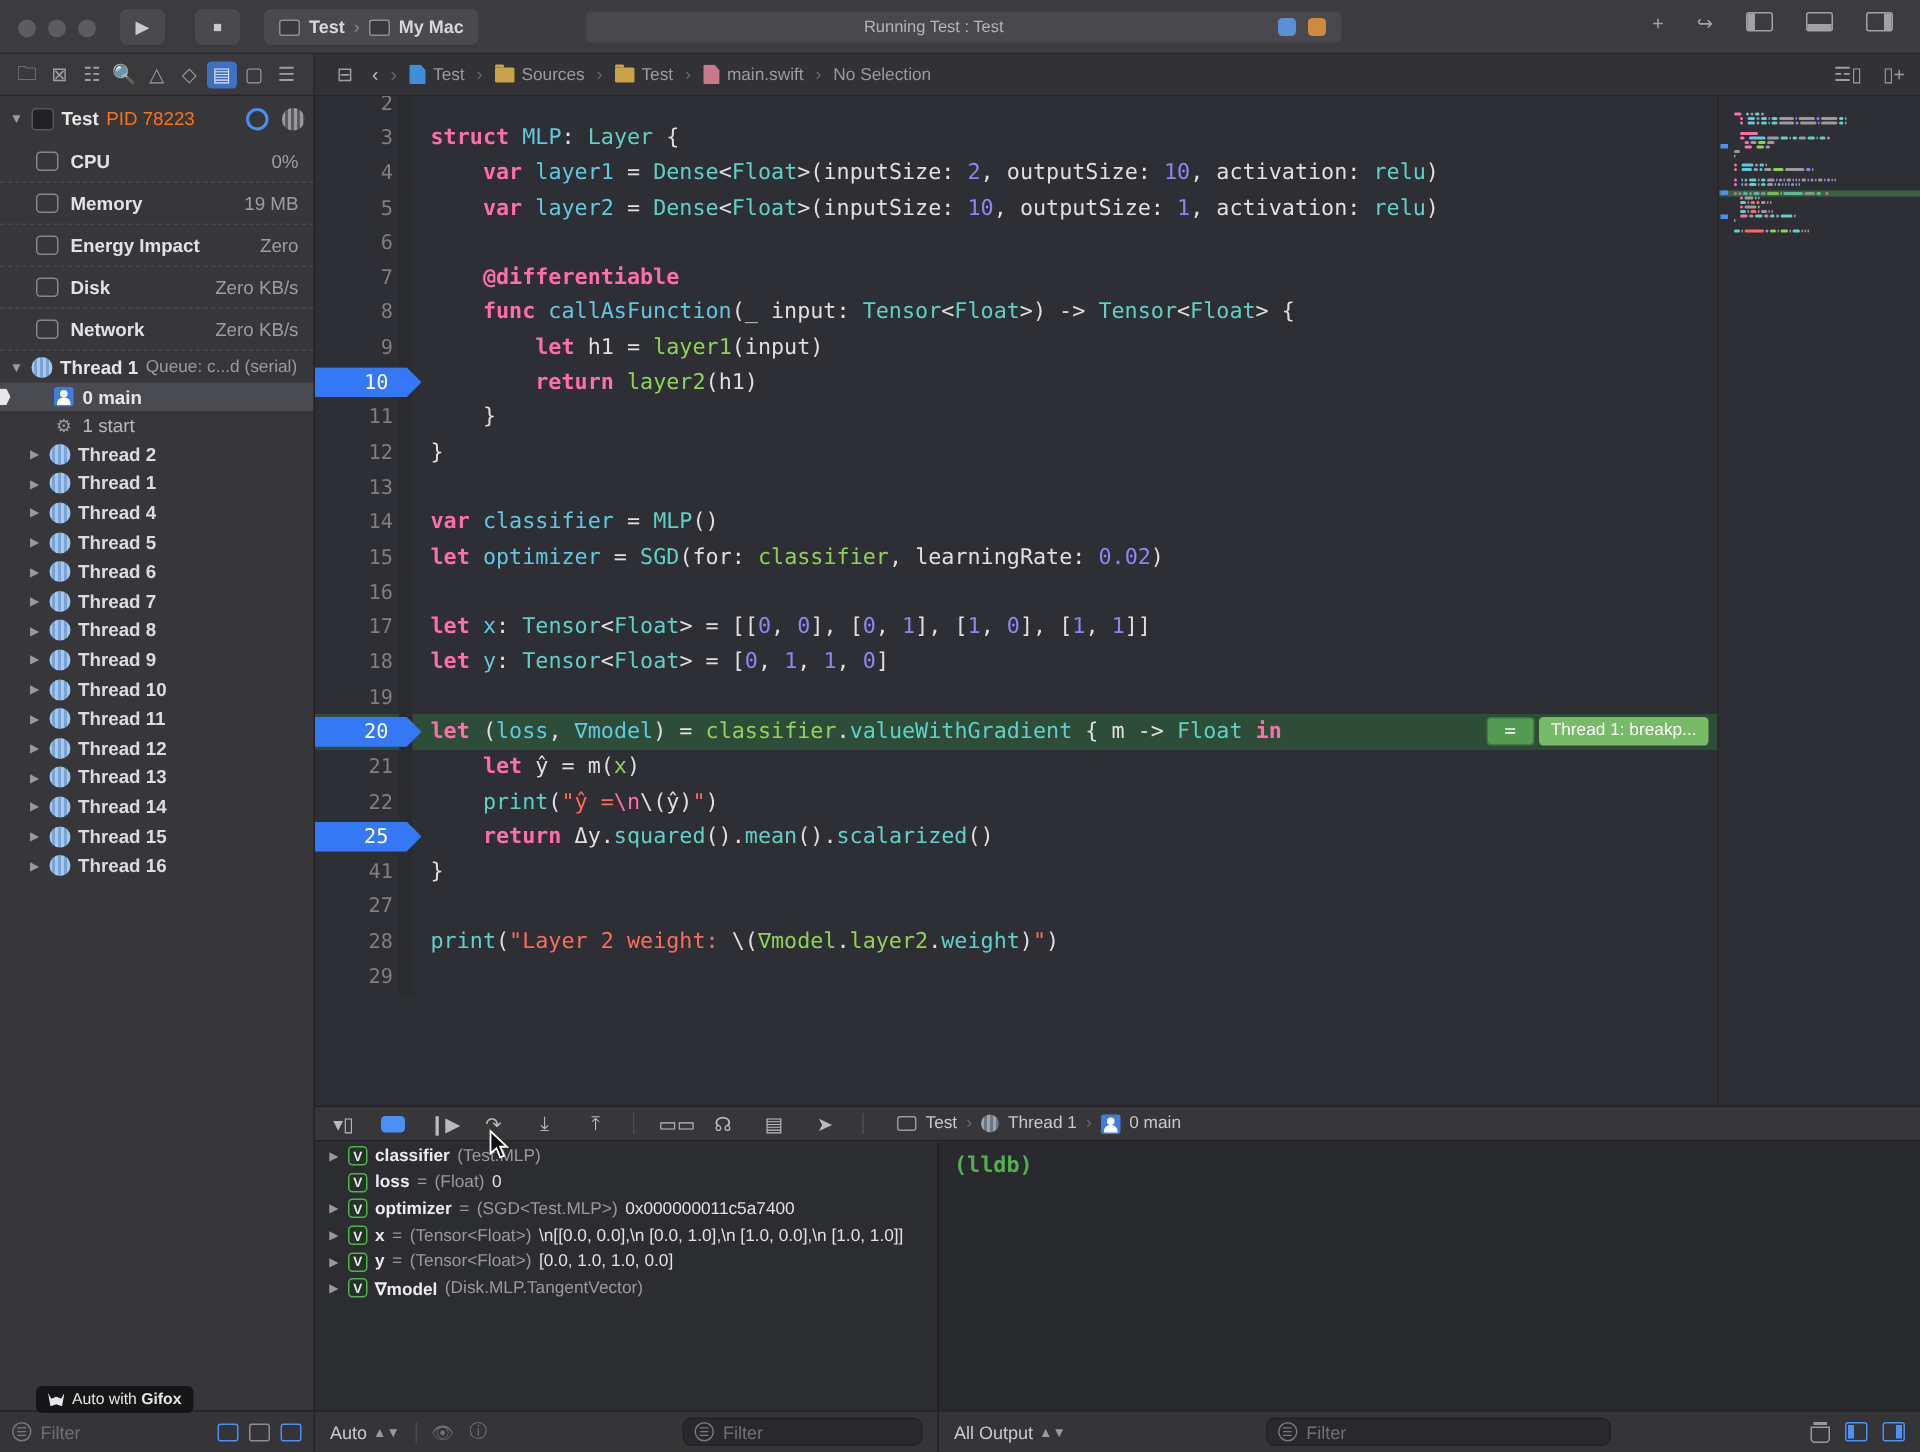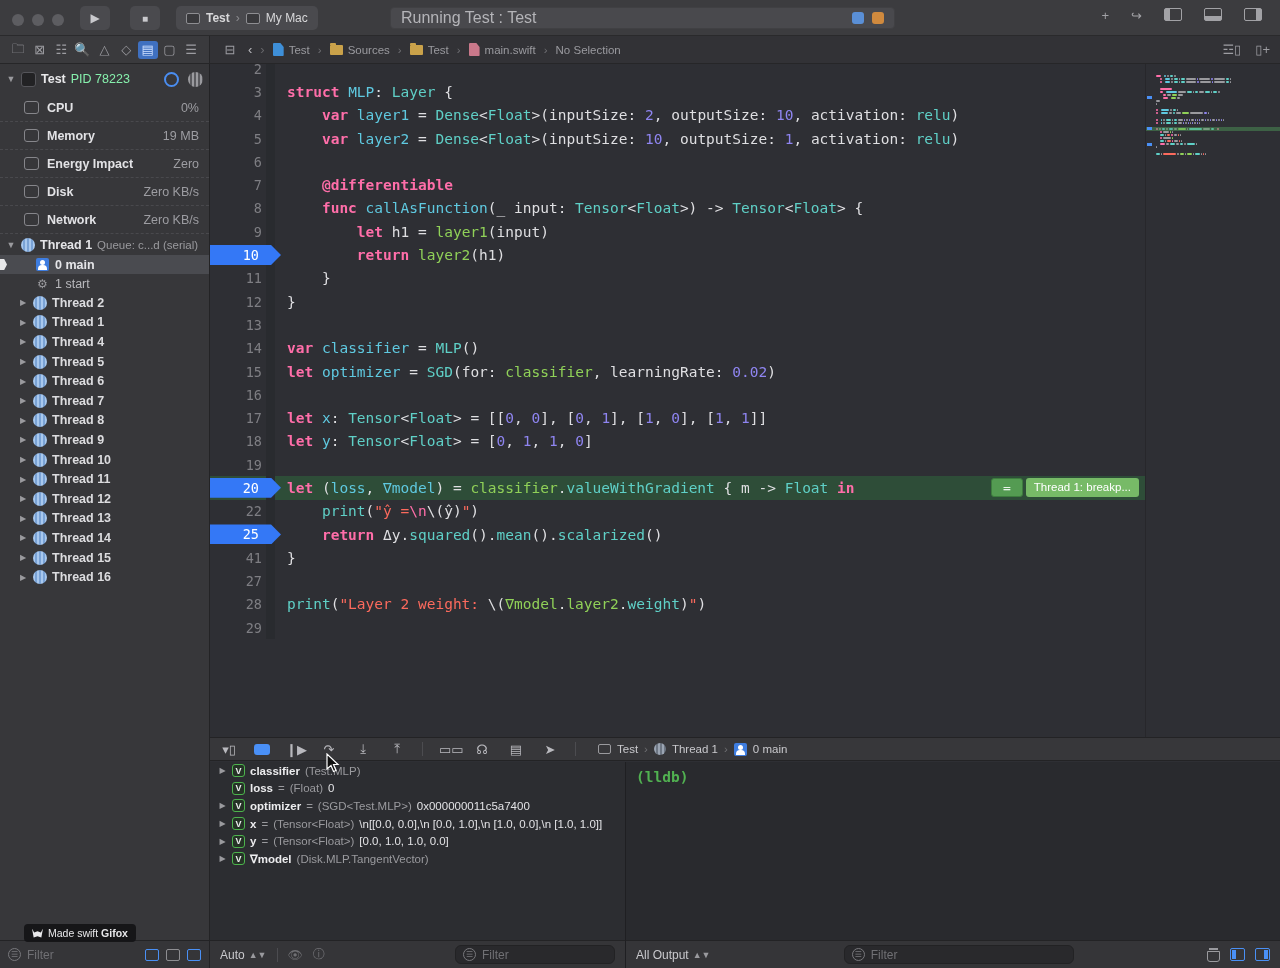--- a/index.html
+++ b/index.html
@@ -9,21 +9,21 @@
   #stage { position:relative; width:1280px; height:968px; background:#2e2f34; }
 
   
   #titlebar { left:0; top:0; width:1280px; height:36px; background:#3c3c3f; border-bottom:1px solid #2a2a2c; }
   .tl { width:12px; height:12px; border-radius:50%; background:#5d5d61; display:inline-block; margin-right:8px; }
   .tb-btn { height:24px; min-width:30px; background:#4a4a4e; border-radius:5px; display:flex; align-items:center; justify-content:center; color:#b9b9be; font-size:12px; }
   .pill { height:24px; background:#4a4a4e; border-radius:5px; display:flex; align-items:center; padding:0 10px; gap:6px; color:#d8d8da; font-size:12px; font-weight:bold; }
   .pill .sep { color:#8a8a8e; font-weight:normal; }
   .mini-ico { width:14px; height:11px; border:1px solid #8e8e92; border-radius:2px; display:inline-block; background:#39393c; }
   #activity { left:390px; top:7px; width:505px; height:22px; background:#49494d; border:1px solid #404043; border-radius:4px; display:flex; align-items:center; padding:0 10px; }
-  #activity .txt { color:#b4b4b8; font-size:16px; flex:1; }
+  #activity .txt { color:#b4b4b8; font-size:11px; flex:1;text-align:center; }
   .act-dot { width:12px; height:12px; border-radius:3px; margin-left:8px; }
   .win-ctl { color:#a2a2a6; font-size:13px; margin-left:22px; }
   .panel-ico { width:18px; height:13px; border:1px solid #a2a2a6; border-radius:2px; display:inline-block; position:relative; margin-left:22px; }
   .panel-ico.l::before { content:""; position:absolute; left:0; top:0; bottom:0; width:5px; background:#a2a2a6; }
   .panel-ico.b::before { content:""; position:absolute; left:0; right:0; bottom:0; height:4px; background:#a2a2a6; }
   .panel-ico.r::before { content:""; position:absolute; right:0; top:0; bottom:0; width:5px; background:#a2a2a6; }
 
   
   #toolbar2 { left:0; top:36px; width:1280px; height:28px; background:#3a3a3d; border-bottom:1px solid #262628; display:flex; }
   #navicons { width:210px; height:100%; display:flex; align-items:center; justify-content:space-between; padding:0 8px; border-right:1px solid #262628; }
@@ -39,21 +39,21 @@
   .folder { width:13px; height:10px; background:#caa24a; border-radius:1px; position:relative; display:inline-block; }
   .folder::before { content:""; position:absolute; left:0; top:-2px; width:6px; height:2px; background:#caa24a; border-radius:1px 1px 0 0; }
   #jumpbar-right { display:flex; align-items:center; gap:14px; margin-left:auto; color:#9d9da2; font-size:13px; }
 
   
   #sidebar { left:0; top:64px; width:210px; height:876px; background:#37373a; border-right:1px solid #232325; color:#d5d5d8; font-size:12.5px; overflow:hidden; }
   .proc-row { display:flex; align-items:center; height:30px; padding:0 6px; gap:5px; }
   .disc { color:#9a9a9e; font-size:9px; width:10px; text-align:center; }
   .app-ico { width:15px; height:15px; background:#222224; border:1px solid #55555a; border-radius:3px; }
   .proc-name { font-weight:bold; color:#e8e8ea; }
-  .proc-pid { color:#86efac; }
+  .proc-pid { color:#f97316; }
   .ring { width:15px; height:15px; border-radius:50%; border:2px solid #4a8df0; margin-left:auto; }
   .stripes-circle { width:15px; height:15px; border-radius:50%; background:repeating-linear-gradient(90deg,#9a9a9e 0 2px,#5a5a5e 2px 4px); margin-left:4px; }
   .gauge { display:flex; align-items:center; height:28px; padding:0 10px 0 24px; gap:8px; border-bottom:1px dashed #49494d; }
   .gauge .g-ico { width:15px; height:13px; border:1px solid #86868b; border-radius:3px; flex:none; }
   .gauge .g-label { font-weight:bold; color:#e2e2e5; }
   .gauge .g-value { margin-left:auto; color:#9d9da2; }
   .thread1-row { display:flex; align-items:center; height:21px; padding:0 6px; gap:5px; }
   .thread-ico { width:14px; height:14px; border-radius:50%; background:repeating-linear-gradient(90deg,#a8c8ee 0 2px,#7aa3d6 2px 4px); flex:none; }
   .t1-label { font-weight:bold; color:#e5e5e8; }
   .t1-queue { color:#9a9a9e; font-size:11.5px; white-space:nowrap; }
@@ -161,21 +161,21 @@
       <span style="color:#c9c9cd;">▶</span>
     </div>
     <div class="tb-btn abs" style="left:130px; top:6px; width:28px;">
       <span style="color:#c9c9cd; font-size:10px;">■</span>
     </div>
     <div class="pill abs" style="left:176px; top:6px;">
       <span class="mini-ico"></span>
       <span>Test</span>
       <span class="sep">›</span>
       <span class="mini-ico"></span>
-      <span style="font-weight:normal;">My Mac</span>
+      <span style="font-weight:bold;">My Mac</span>
     </div>
     <div id="activity" class="abs">
       <span class="txt">Running Test : Test</span>
       <span class="act-dot" style="background:#5a8fd6;"></span>
       <span class="act-dot" style="background:#d08a3e;"></span>
     </div>
     <div class="abs" style="right:0; top:8px; width:300px; display:flex; justify-content:flex-end; padding-right:18px;">
       <span class="win-ctl">+</span>
       <span class="win-ctl">↪</span>
       <span class="panel-ico l"></span>
@@ -387,20 +387,21 @@
         <div class="code-row"><span class="gutter">11</span><span class="ribbon"></span><span class="code-txt"><span class="tok-p">    }</span></span></div>
         <div class="code-row"><span class="gutter">12</span><span class="ribbon"></span><span class="code-txt"><span class="tok-p">}</span></span></div>
         <div class="code-row"><span class="gutter">13</span><span class="ribbon"></span><span class="code-txt"></span></div>
         <div class="code-row"><span class="gutter">14</span><span class="ribbon"></span><span class="code-txt"><span class="tok-k">var</span><span class="tok-p"> </span><span class="tok-d">classifier</span><span class="tok-p"> = </span><span class="tok-t">MLP</span><span class="tok-p">()</span></span></div>
         <div class="code-row"><span class="gutter">15</span><span class="ribbon"></span><span class="code-txt"><span class="tok-k">let</span><span class="tok-p"> </span><span class="tok-d">optimizer</span><span class="tok-p"> = </span><span class="tok-t">SGD</span><span class="tok-p">(for: </span><span class="tok-g">classifier</span><span class="tok-p">, learningRate: </span><span class="tok-n">0.02</span><span class="tok-p">)</span></span></div>
         <div class="code-row"><span class="gutter">16</span><span class="ribbon"></span><span class="code-txt"></span></div>
         <div class="code-row"><span class="gutter">17</span><span class="ribbon"></span><span class="code-txt"><span class="tok-k">let</span><span class="tok-p"> </span><span class="tok-d">x</span><span class="tok-p">: </span><span class="tok-t">Tensor</span><span class="tok-p">&lt;</span><span class="tok-t">Float</span><span class="tok-p">&gt; = [[</span><span class="tok-n">0</span><span class="tok-p">, </span><span class="tok-n">0</span><span class="tok-p">], [</span><span class="tok-n">0</span><span class="tok-p">, </span><span class="tok-n">1</span><span class="tok-p">], [</span><span class="tok-n">1</span><span class="tok-p">, </span><span class="tok-n">0</span><span class="tok-p">], [</span><span class="tok-n">1</span><span class="tok-p">, </span><span class="tok-n">1</span><span class="tok-p">]]</span></span></div>
         <div class="code-row"><span class="gutter">18</span><span class="ribbon"></span><span class="code-txt"><span class="tok-k">let</span><span class="tok-p"> </span><span class="tok-d">y</span><span class="tok-p">: </span><span class="tok-t">Tensor</span><span class="tok-p">&lt;</span><span class="tok-t">Float</span><span class="tok-p">&gt; = [</span><span class="tok-n">0</span><span class="tok-p">, </span><span class="tok-n">1</span><span class="tok-p">, </span><span class="tok-n">1</span><span class="tok-p">, </span><span class="tok-n">0</span><span class="tok-p">]</span></span></div>
         <div class="code-row"><span class="gutter">19</span><span class="ribbon"></span><span class="code-txt"></span></div>
         <div class="code-row current"><span class="bp-tag">20</span><span class="gutter"></span><span class="ribbon"></span><span class="code-txt"><span class="tok-k">let</span><span class="tok-p"> (</span><span class="tok-d">loss</span><span class="tok-p">, </span><span class="tok-d">∇model</span><span class="tok-p">) = </span><span class="tok-g">classifier</span><span class="tok-p">.</span><span class="tok-t">valueWithGradient</span><span class="tok-p"> { m -&gt; </span><span class="tok-t">Float</span><span class="tok-p"> </span><span class="tok-k">in</span></span><span class="bp-badge-wrap"><span class="bp-eq">=</span><span class="bp-label">Thread 1: breakp...</span></span></div>
+        <div class="code-row"><span class="gutter">21</span><span class="ribbon"></span><span class="code-txt"><span class="tok-p">    </span><span class="tok-k">let</span><span class="tok-p"> ŷ = m(</span><span class="tok-g">x</span><span class="tok-p">)</span></span></div>
         <div class="code-row"><span class="gutter">22</span><span class="ribbon"></span><span class="code-txt"><span class="tok-p">    </span><span class="tok-t">print</span><span class="tok-p">(</span><span class="tok-s">"ŷ =</span><span class="tok-e">\n</span><span class="tok-p">\(ŷ)</span><span class="tok-s">"</span><span class="tok-p">)</span></span></div>
         <div class="code-row"><span class="bp-tag">25</span><span class="gutter"></span><span class="ribbon"></span><span class="code-txt"><span class="tok-p">    </span><span class="tok-k">return</span><span class="tok-p"> Δy.</span><span class="tok-t">squared</span><span class="tok-p">().</span><span class="tok-t">mean</span><span class="tok-p">().</span><span class="tok-t">scalarized</span><span class="tok-p">()</span></span></div>
         <div class="code-row"><span class="gutter">41</span><span class="ribbon"></span><span class="code-txt"><span class="tok-p">}</span></span></div>
         <div class="code-row"><span class="gutter">27</span><span class="ribbon"></span><span class="code-txt"></span></div>
         <div class="code-row"><span class="gutter">28</span><span class="ribbon"></span><span class="code-txt"><span class="tok-t">print</span><span class="tok-p">(</span><span class="tok-s">"Layer 2 weight: </span><span class="tok-p">\(</span><span class="tok-g">∇model</span><span class="tok-p">.</span><span class="tok-g">layer2</span><span class="tok-p">.</span><span class="tok-t">weight</span><span class="tok-p">)</span><span class="tok-s">"</span><span class="tok-p">)</span></span></div>
         <div class="code-row"><span class="gutter">29</span><span class="ribbon"></span><span class="code-txt"></span></div>
       </div>
   </div>
   <div id="minimap" class="abs">
       <div class="mm-line" style="top: 8px;"></div>
@@ -735,19 +736,19 @@
       <span class="funnel">☰</span>
       <span class="filter-ph">Filter</span>
     </span>
     <span class="trash"></span>
     <span class="blue-panel left"></span>
     <span class="blue-panel right"></span>
   </div>
 
   <div id="gifox" class="abs">
     <span class="fox"></span>
-    <span><span>Made swift</span> <b>Gifox</b></span>
+    <span><span>Auto with</span> <b>Gifox</b></span>
   </div>
   <svg id="cursor" class="abs" width="14" height="20" viewBox="0 0 14 20">
     <polygon points="1,1 1,16 5,12.5 7.5,18.5 10,17.5 7.5,11.5 12,11.5" fill="#111" stroke="#fff" stroke-width="1.2"></polygon>
   </svg>
 
 </div>
 
 </body></html>

